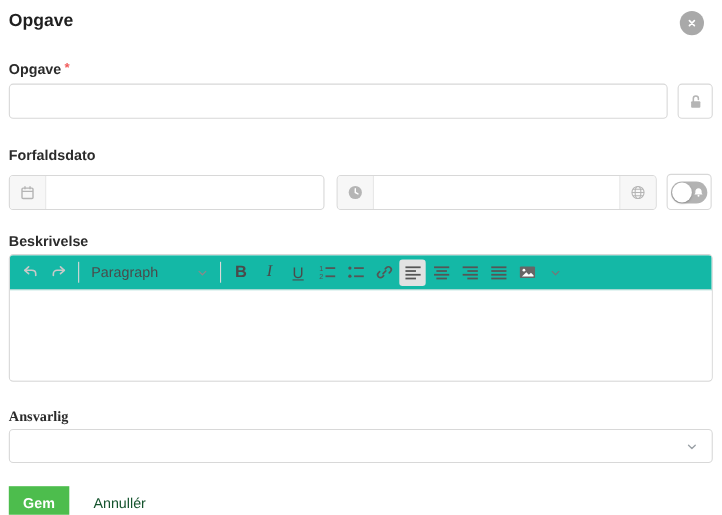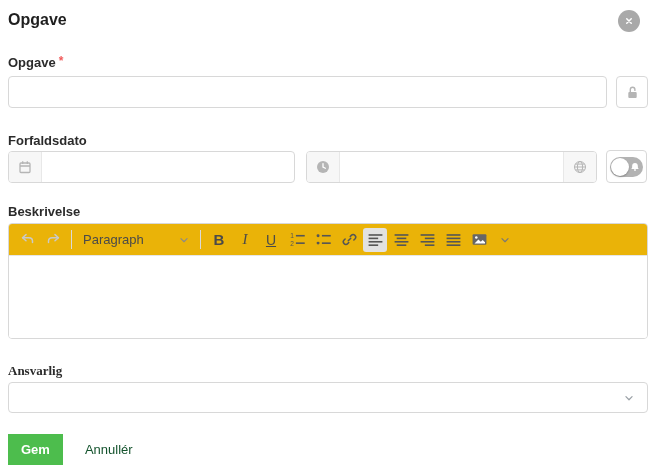--- a/index.html
+++ b/index.html
@@ -48,21 +48,21 @@
   .title-row { display: flex; }
   .title-row .input-box { flex: 1; }
   .lock-btn {
     width: 32px; height: 32px; margin-left: 9px; flex: 0 0 32px;
     border: 1px solid #d8d8d8; border-radius: 4px; background: #fff; cursor: pointer;
     display: flex; align-items: center; justify-content: center;
   }
 
   
   .f-date { margin-top: 25px; }
-  .f-date .field-label { margin-bottom: 2px; }
+  .f-date .field-label { margin-bottom: 10px; }
   .date-row { display: flex; align-items: center; }
   .date-group { flex: 0 0 287px; }
   .time-group { flex: 0 0 291px; margin-left: 11px; }
   .toggle-box {
     flex: 0 0 41px; margin-left: 9px; width: 41px; height: 33px;
     border: 1px solid #d8d8d8; border-radius: 4px; background: #fff; cursor: pointer;
     display: flex; align-items: center; justify-content: center;
   }
   .toggle-track {
     width: 33px; height: 20px; border-radius: 10px; background: #b3b3b3; position: relative;
@@ -73,21 +73,21 @@
   }
   .toggle-bell { position: absolute; right: 2px; top: 4px; }
 
   
   .f-besk { margin-top: 21px; }
   .f-besk .field-label { margin-bottom: 4px; }
   .editor {
     border: 1px solid #d8d8d8; border-radius: 4px; overflow: hidden; background: #fff;
   }
   .toolbar {
-    height: 32px; background: #eab308; border-bottom: 1px solid #e6e6e6;
+    height: 32px; background: #14b8a6; border-bottom: 1px solid #e6e6e6;
     display: flex; align-items: center; padding: 0 5px;
   }
   .tb-btn {
     width: 24px; height: 24px; margin: 0 1px; border: none; background: transparent;
     border-radius: 3px; display: flex; align-items: center; justify-content: center; cursor: pointer;
     color: #4a4a4a;
   }
   .tb-btn.active { background: #e2e2e2; }
   .tb-sep { width: 1px; height: 19px; background: #d9d9d9; margin: 0 5px; }
   .tb-select {

